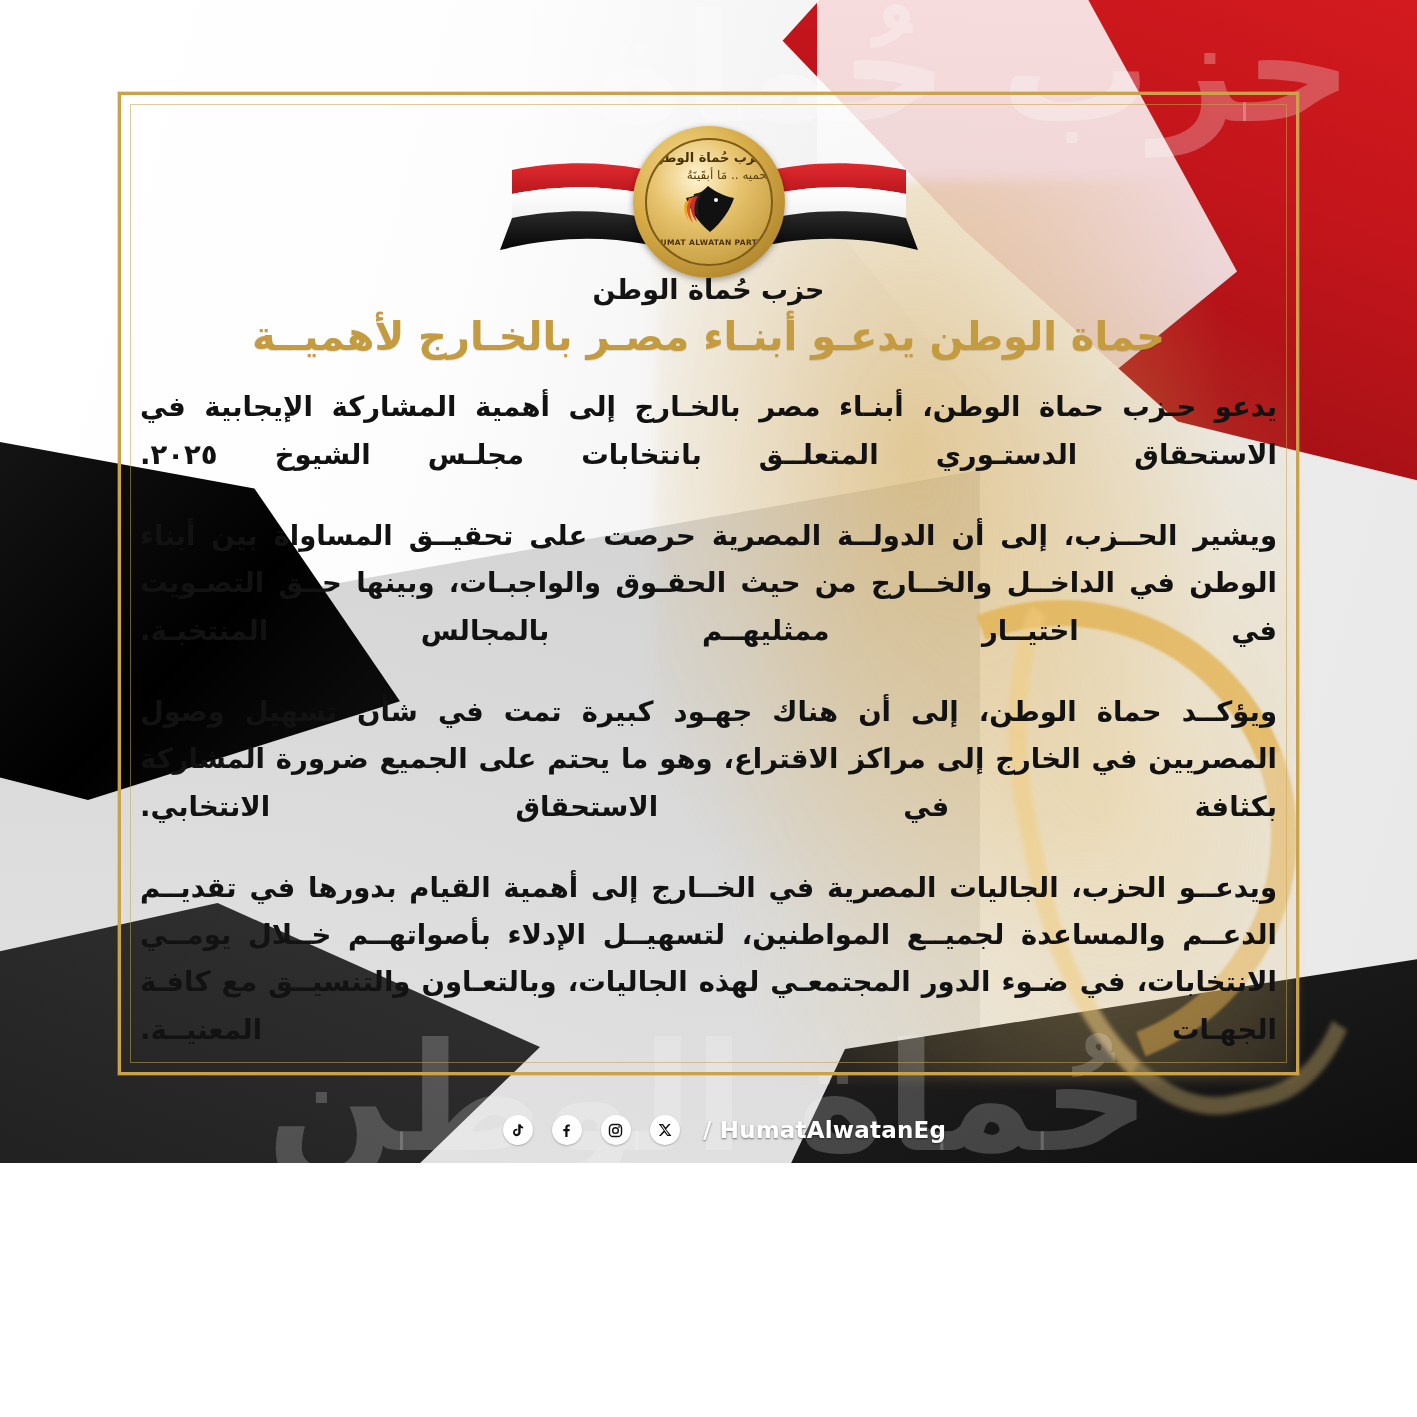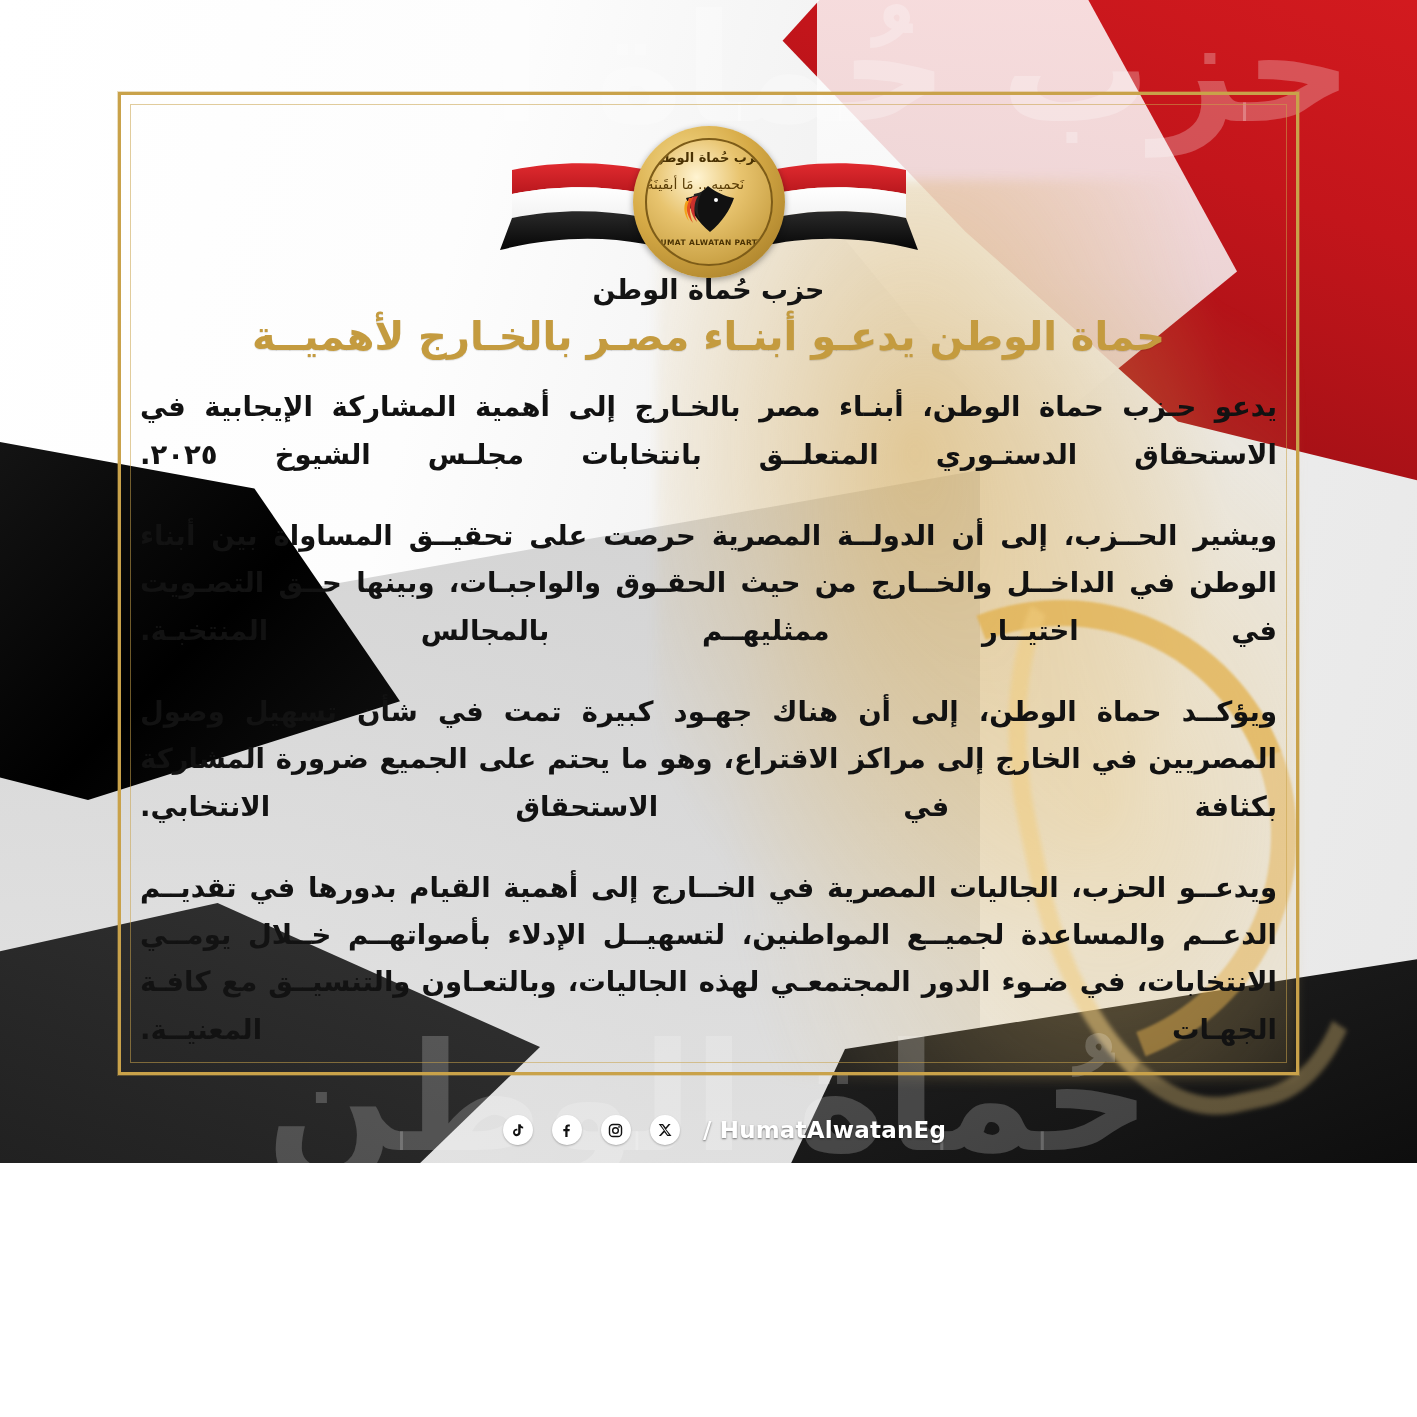--- a/index.html
+++ b/index.html
@@ -218,24 +218,24 @@
     position: absolute;
     top: 10px;
     width: 100%;
     text-align: center;
     font-size: 13px;
     font-weight: bold;
     color: #4a3203;
   }
   .logo-sub-text {
     position: absolute;
-    top: 36px;
+    top: 28px;
     width: 100%;
-    text-align: left;
-    font-size: 14px;
+    text-align: right;
+    font-size: 12px;
     color: #5a3d06;
   }
   .logo-bottom-text {
     position: absolute;
     bottom: 17px;
     width: 100%;
     text-align: center;
     font-size: 7.5px;
     font-weight: bold;
     letter-spacing: .4px;

